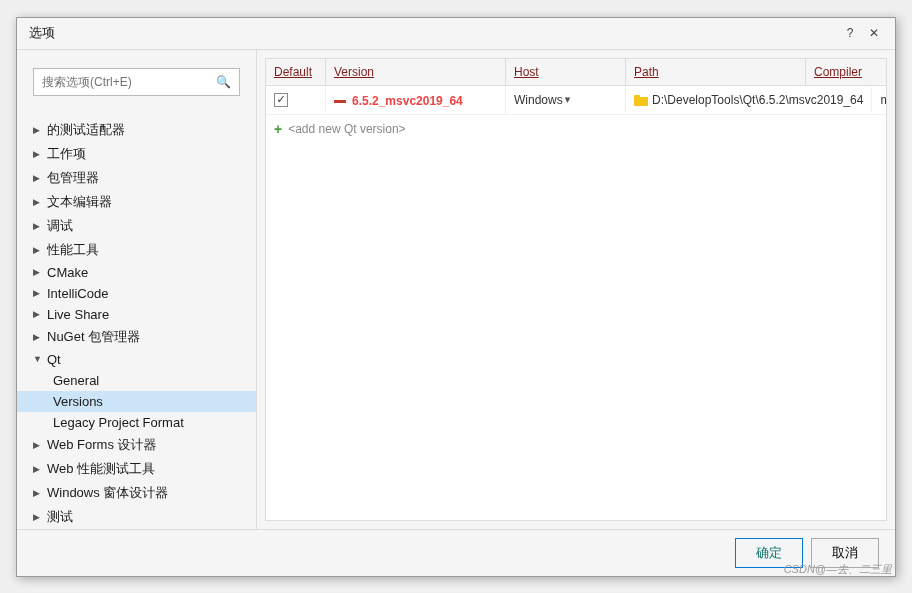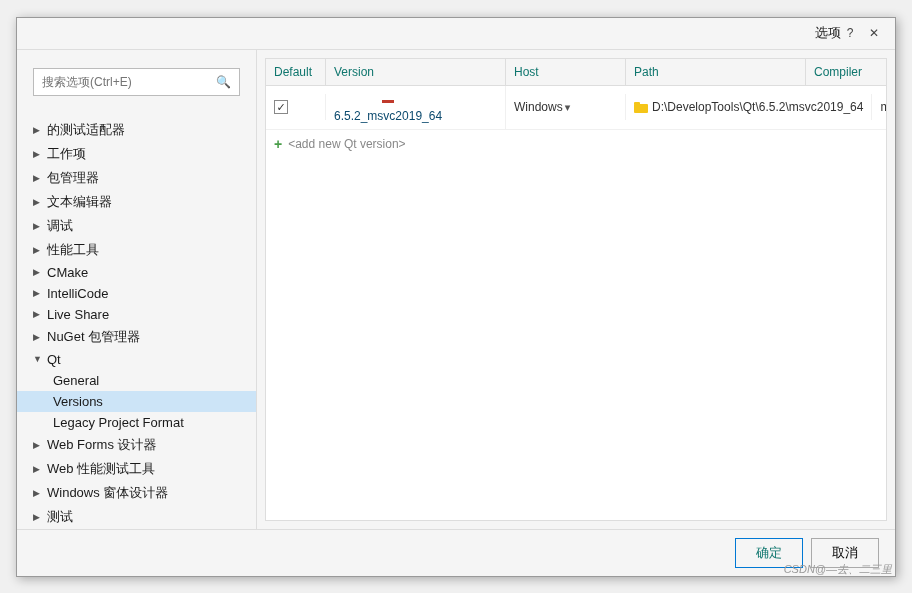--- a/index.html
+++ b/index.html
@@ -22,21 +22,21 @@
       box-shadow: 2px 2px 10px rgba(0,0,0,0.3);
       display: flex;
       flex-direction: column;
     }
     .title-bar {
       background: #f5f5f5;
       border-bottom: 1px solid #ddd;
       padding: 6px 12px;
       display: flex;
       align-items: center;
-      justify-content: flex-end;
+      justify-content: space-between;
       height: 32px;
     }
     .title-bar-title {
       font-size: 13px;
       color: #1a1a1a;
     }
     .title-bar-controls {
       display: flex;
       gap: 6px;
       align-items: center;
@@ -125,23 +125,24 @@
     .table-header {
       display: grid;
       grid-template-columns: 60px 180px 120px 1fr 80px;
       background: #f5f5f5;
       border-bottom: 1px solid #ddd;
       padding: 0;
     }
     .th {
       padding: 6px 8px;
       font-size: 12px;
-      color: #0f766e;
+      color: #7f1d1d;
       border-right: 1px solid #ddd;
       font-weight: normal;
+      text-decoration: underline;
     }
     .th:last-child { border-right: none; }
     .table-body {
       flex: 1;
       overflow-y: auto;
     }
     .table-row {
       display: grid;
       grid-template-columns: 60px 180px 120px 1fr 80px;
       border-bottom: 1px solid #f0f0f0;
@@ -151,23 +152,22 @@
       padding: 6px 8px;
       font-size: 12px;
       color: #333;
       border-right: 1px solid #f0f0f0;
     }
     .td:last-child { border-right: none; }
     .version-badge {
       display: inline-flex;
       align-items: center;
       gap: 6px;
-      font-weight: 400;
-      color: #0c4a6e;
-      flex-direction: column;
+      font-weight: 700;
+      color: #ef4444;
     }
     .red-dash {
       width: 12px;
       height: 3px;
       background: #c0392b;
       display: inline-block;
     }
     .checkbox {
       width: 14px;
       height: 14px;

